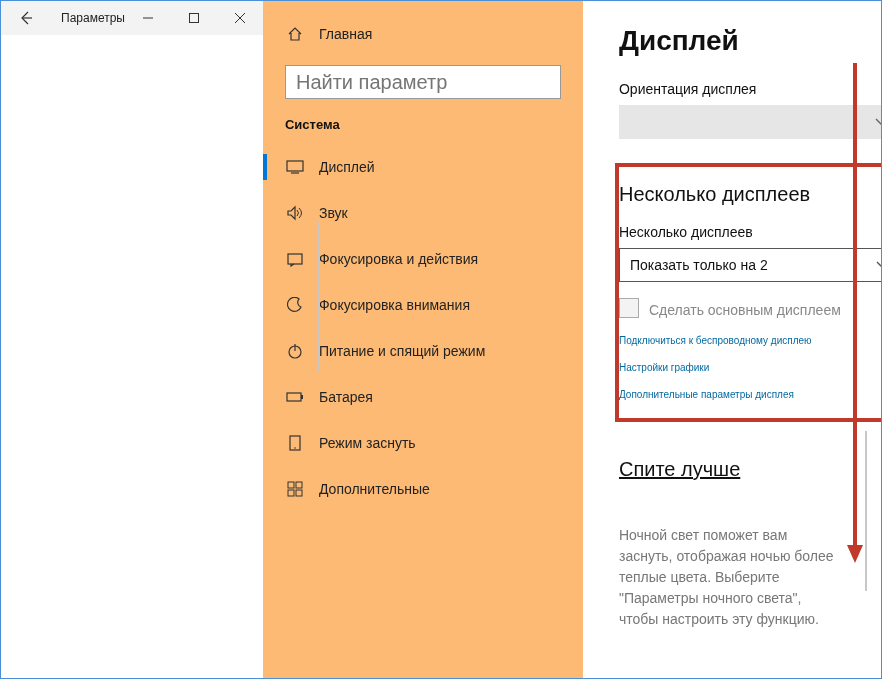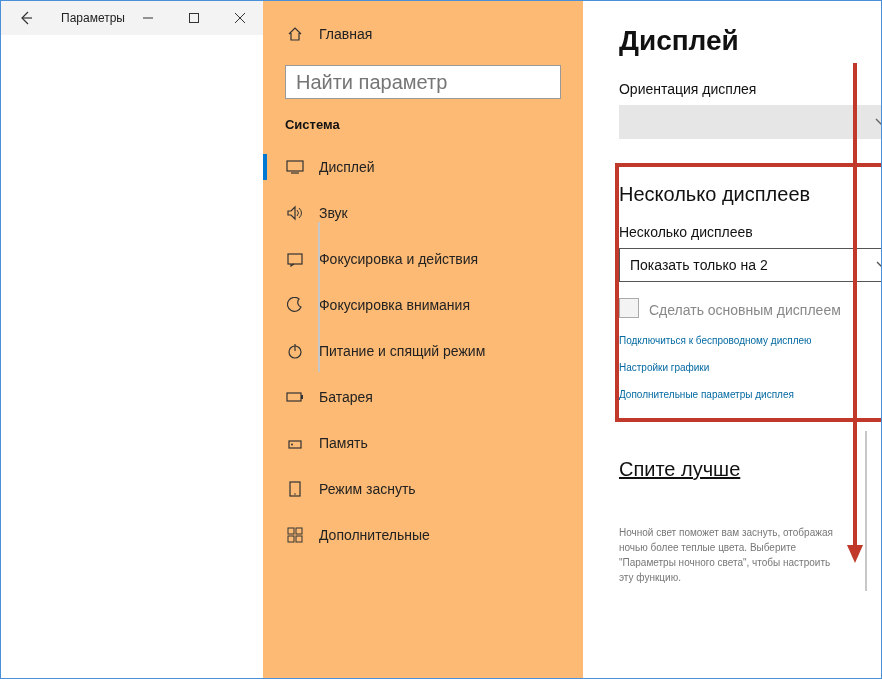--- a/index.html
+++ b/index.html
@@ -32,21 +32,21 @@
   .red-box { border: 4px solid #c0392b; padding: 16px 18px 18px 0; margin-left: -4px; width: 340px; }
   .section-title { font-size: 20px; font-weight: 400; color: #111; margin-bottom: 18px; }
   .dropdown2 { width: 280px; height: 34px; border: 1px solid #555; display: flex; align-items: center; justify-content: space-between; padding: 0 10px; margin-bottom: 16px; }
   .dropdown2 .val { font-size: 14px; color: #111; }
   .checkbox-row { display: flex; align-items: flex-end; margin-bottom: 17px; }
   .checkbox-box { width: 20px; height: 20px; border: 1px solid #aaa; background: #f3f3f3; margin-right: 10px; }
   .checkbox-label { font-size: 14px; color: #888; }
   .link { font-size: 10px; color: #0369a1; margin-bottom: 16px; display: block; }
   .link:last-of-type { margin-bottom: 0; }
   .section-title2 { font-size: 20px; font-weight: 400; color: #111; margin-top: 36px; margin-bottom: 14px; text-decoration: underline; }
-  .desc-text { font-size: 10px; color: #777; line-height: 1.5; max-width: 480px; margin-top: 44px; }
+  .desc-text { font-size: 14px; color: #777; line-height: 1.5; max-width: 480px; margin-top: 44px; }
 
   .red-arrow { position: absolute; right: 18px; top: 62px; }
   .content-scroll-track { position: absolute; right: 14px; top: 430px; width: 2px; height: 160px; background: #c7c7c7; }
 
   svg { display: block; }
 </style>
 </head>
 <body>
 
 <div class="window">
@@ -152,29 +152,20 @@
         <div class="nav-item">
           <span class="icon">
             <svg width="18" height="12" viewBox="0 0 18 12">
                 <rect x="1" y="2" width="14" height="8" stroke="#333" stroke-width="1.2" fill="none"></rect>
                 <rect x="15" y="4" width="2" height="4" fill="#333"></rect>
               </svg>
           </span>
           <span class="label">Батарея</span>
         </div>
 
-        <div class="nav-item">
-          <span class="icon">
-            <svg width="16" height="16" viewBox="0 0 16 16">
-                <rect x="2" y="6" width="12" height="7" stroke="#333" stroke-width="1.2" fill="none"></rect>
-                <circle cx="5" cy="9.5" r="1" fill="#333"></circle>
-              </svg>
-          </span>
-          <span class="label">Память</span>
-        </div>
 
         <div class="nav-item">
           <span class="icon">
             <svg width="16" height="16" viewBox="0 0 16 16">
                 <rect x="3" y="1" width="10" height="14" stroke="#333" stroke-width="1.2" fill="none"></rect>
                 <circle cx="8" cy="13" r="0.8" fill="#333"></circle>
               </svg>
           </span>
           <span class="label">Режим заснуть</span>
         </div>

